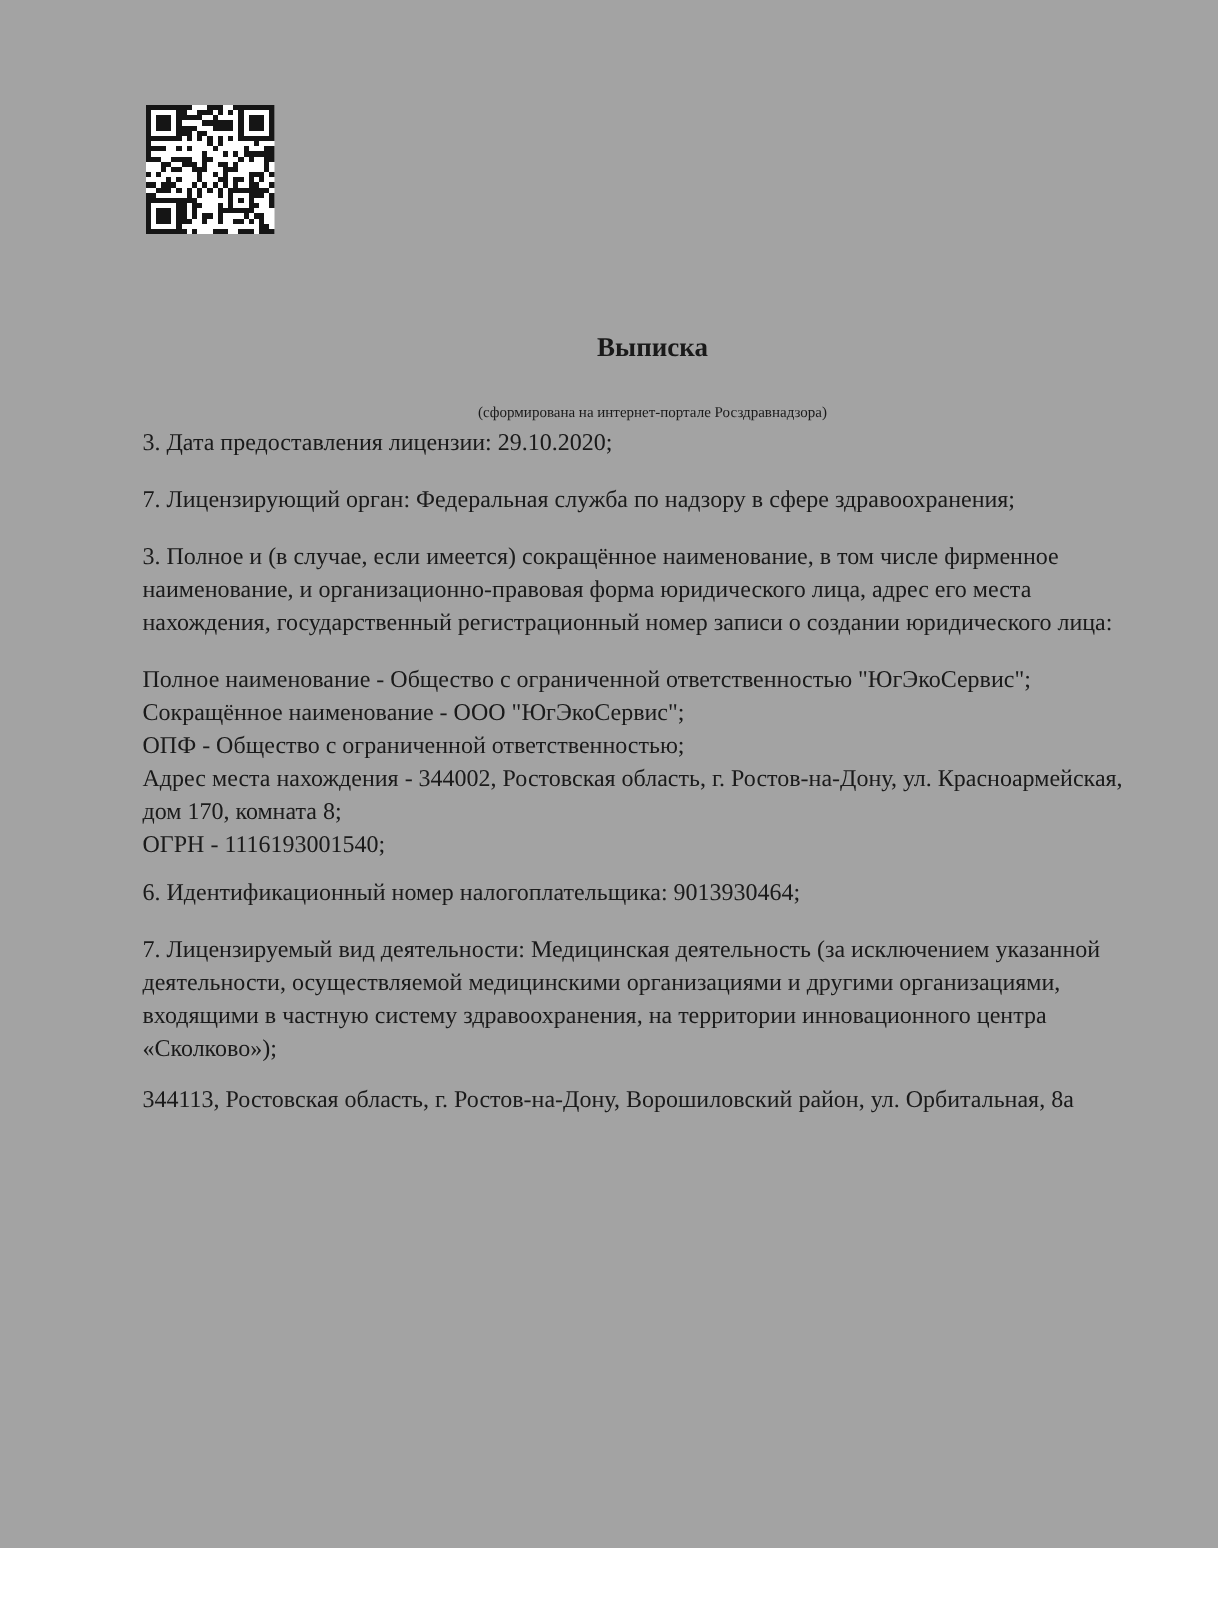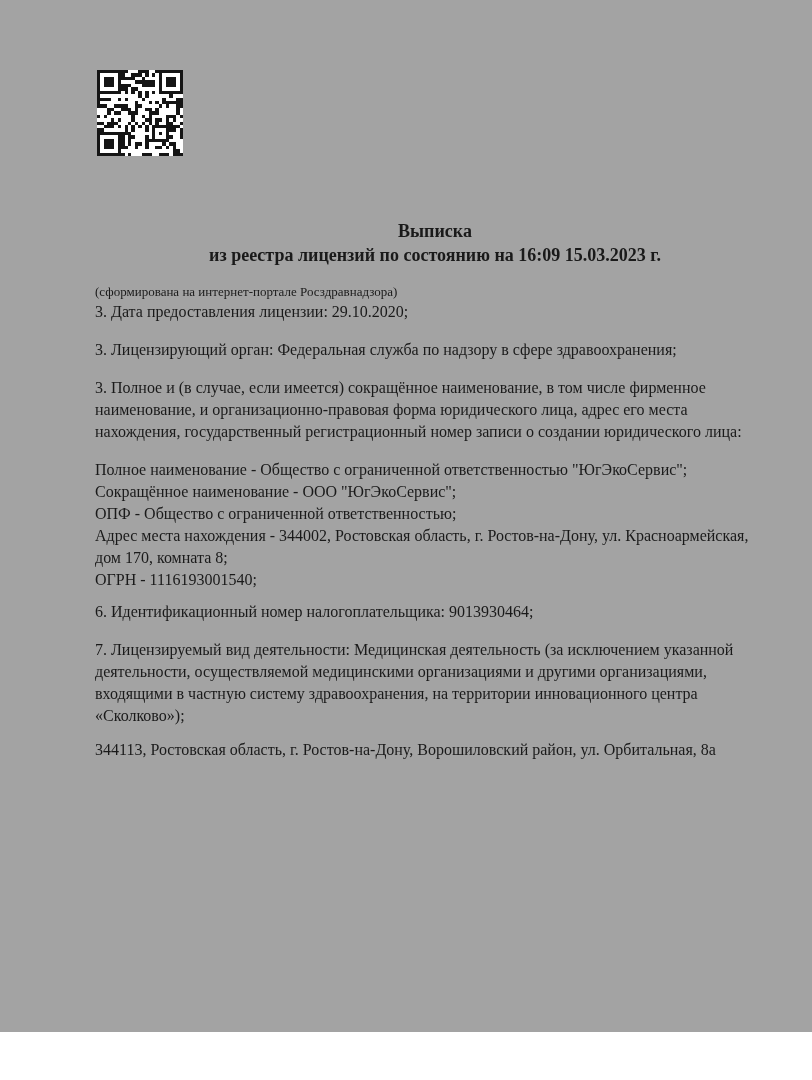--- a/index.html
+++ b/index.html
@@ -17,21 +17,21 @@
   .content{
     position:absolute;left:95px;top:0;width:680px;
     padding-top:219px;
     font-size:16px;line-height:22px;
   }
   .title{
     text-align:center;font-weight:bold;font-size:18px;line-height:24px;
     white-space:pre-line;
   }
   .subtitle{
-    text-align:left;font-size:13px;line-height:18px;margin-top:16px;
+    text-align:center;font-size:10px;line-height:18px;margin-top:24px;
   }
   .para{
     white-space:pre-line;
     margin:0 0 16px 0;
   }
   .para.first{margin-top:41px;}
   .para.mb10{margin-bottom:10px;}
   .para.mb12{margin-bottom:12px;}
 </style>
 </head>
@@ -343,25 +343,24 @@
         <rect x="18" y="24" width="1" height="1" fill="#151515"></rect>
         <rect x="19" y="24" width="1" height="1" fill="#151515"></rect>
         <rect x="20" y="24" width="1" height="1" fill="#151515"></rect>
         <rect x="22" y="24" width="1" height="1" fill="#151515"></rect>
         <rect x="23" y="24" width="1" height="1" fill="#151515"></rect>
         <rect x="24" y="24" width="1" height="1" fill="#151515"></rect>
       </svg></div>
 
   <div class="content">
     <div class="title">Выписка</div>
-    <div class="title">из реестра лицензий по состоянию на 16:09 15.03.2023 г.</div>
     <div class="subtitle">(сформирована на интернет-портале Росздравнадзора)</div>
 
     <div class="para">3. Дата предоставления лицензии: 29.10.2020;</div>
-    <div class="para">3. Лицензирующий орган: Федеральная служба по надзору в сфере здравоохранения;</div>
+    <div class="para">7. Лицензирующий орган: Федеральная служба по надзору в сфере здравоохранения;</div>
     <div class="para">3. Полное и (в случае, если имеется) сокращённое наименование, в том числе фирменное
 наименование, и организационно-правовая форма юридического лица, адрес его места
 нахождения, государственный регистрационный номер записи о создании юридического лица:</div>
     <div class="para mb10">Полное наименование - Общество с ограниченной ответственностью "ЮгЭкоСервис";
 Сокращённое наименование - ООО "ЮгЭкоСервис";
 ОПФ - Общество с ограниченной ответственностью;
 Адрес места нахождения - 344002, Ростовская область, г. Ростов-на-Дону, ул. Красноармейская,
 дом 170, комната 8;
 ОГРН - 1116193001540;</div>
     <div class="para">6. Идентификационный номер налогоплательщика: 9013930464;</div>

